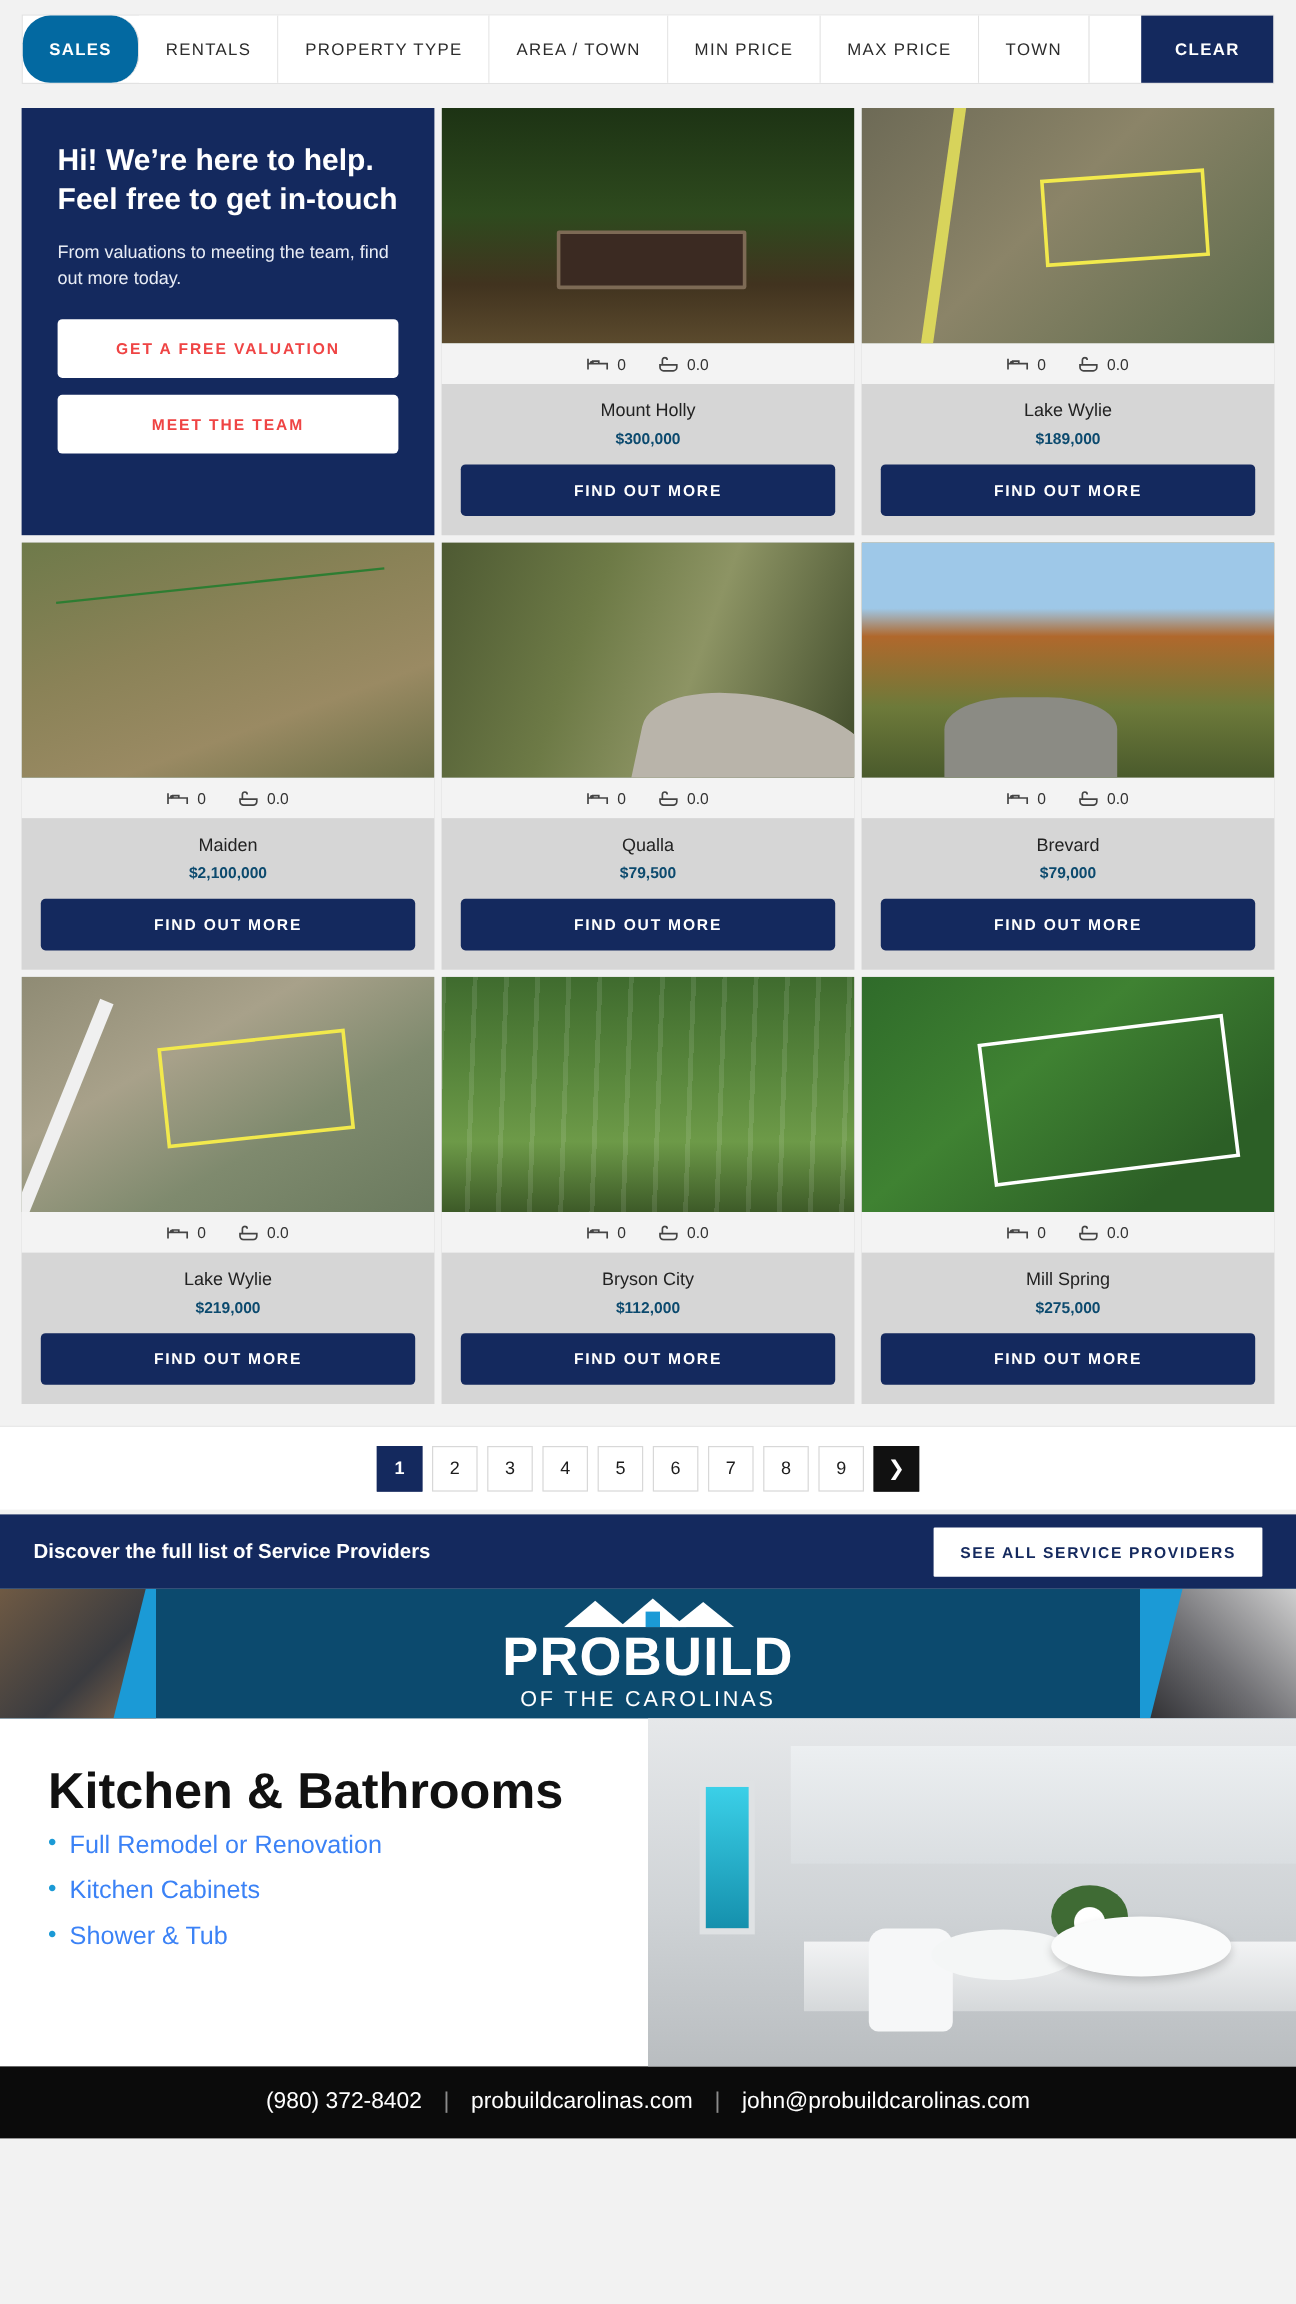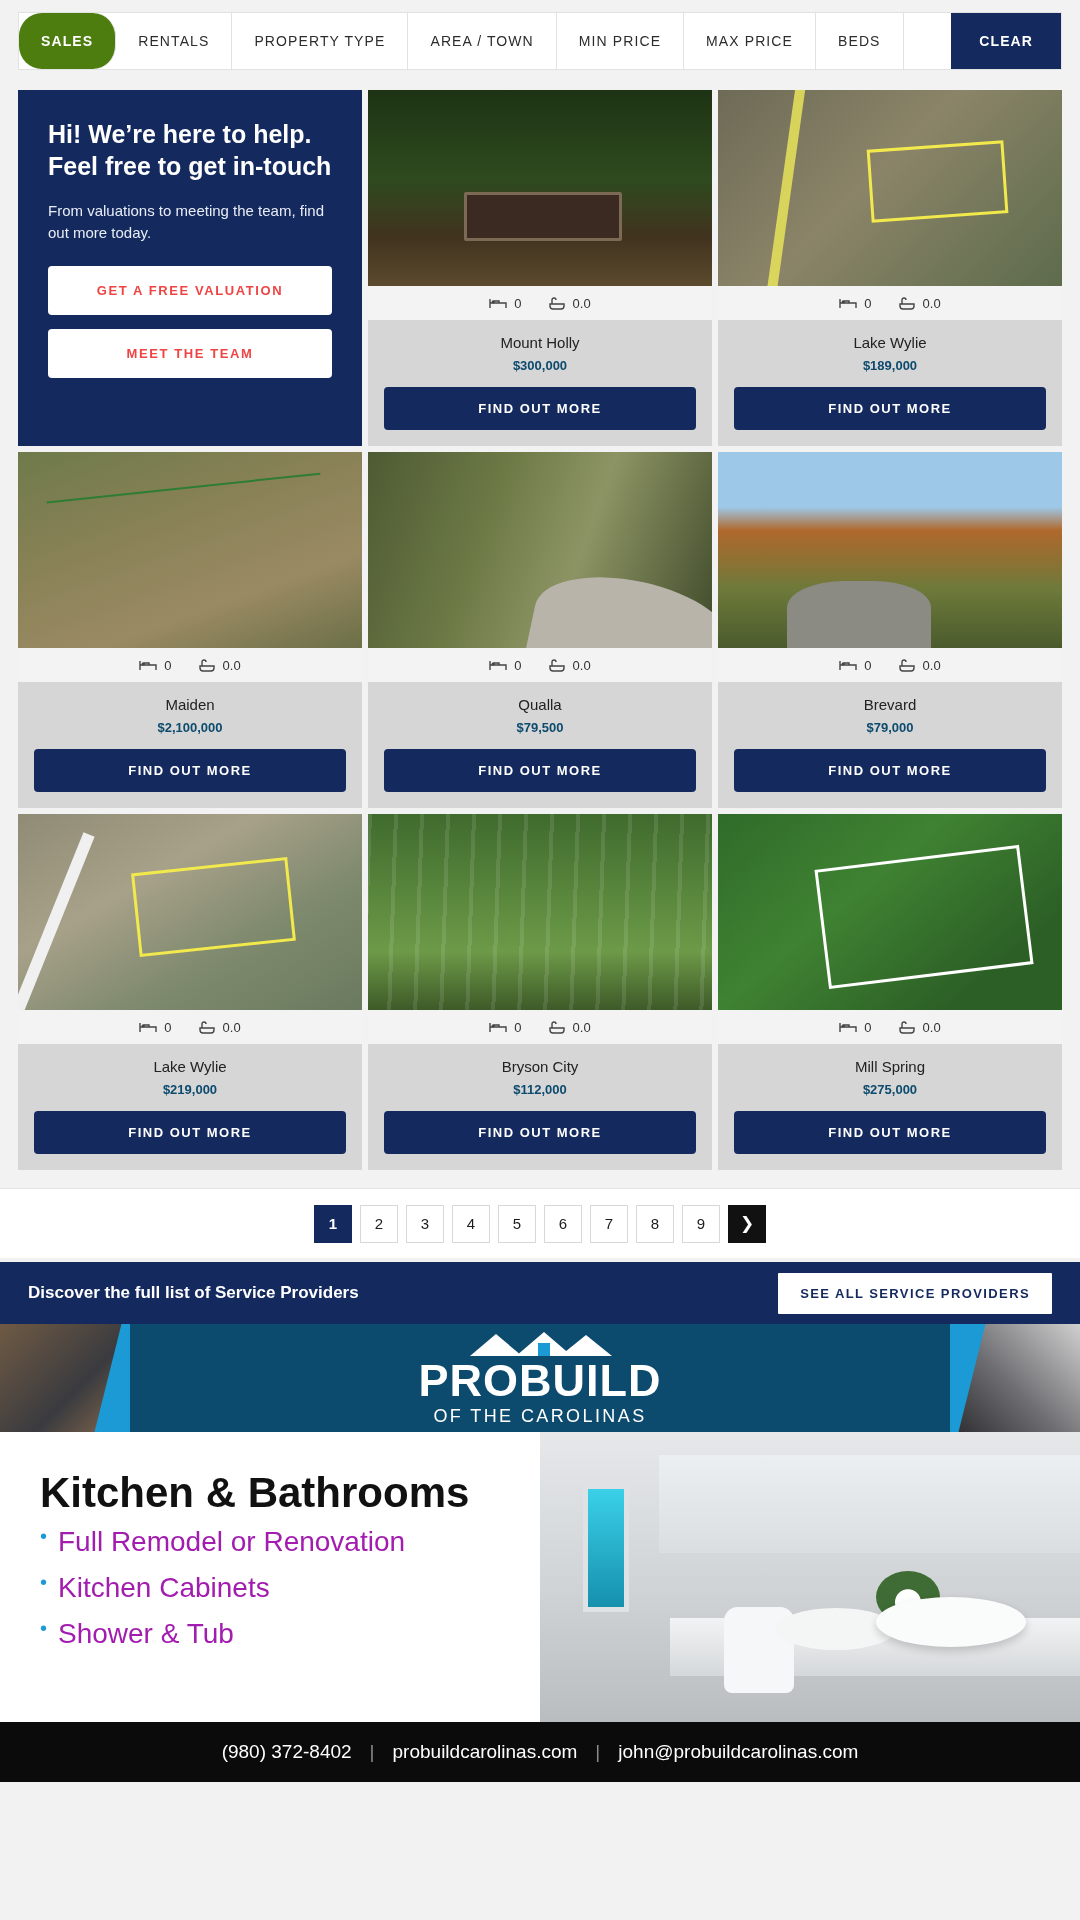--- a/index.html
+++ b/index.html
@@ -29,21 +29,21 @@
     font-size: 14px;
     letter-spacing: 1.1px;
     color: #2c2c2c;
     border-right: 1px solid #e2e2e2;
     padding: 0 22px;
     background: #fff;
     cursor: pointer;
     white-space: nowrap;
   }
   .filter-item.active {
-    background: #4d7c0f;
+    background: #0369a1;
     color: #ffffff;
     font-weight: bold;
     border-radius: 23px;
   }
   .filter-item.clear {
     background: #14295e;
     color: #ffffff;
     font-weight: bold;
     border-right: none;
     margin-left: auto;
@@ -333,22 +333,22 @@
   .ad-left { width: 540px; padding: 38px 40px 0 40px; }
   .ad-left h3 {
     font-size: 42px;
     line-height: 1.1;
     color: #111;
     font-weight: bold;
     margin-bottom: 10px;
   }
   .ad-left li {
     list-style: none;
-    font-size: 28px;
-    color: #a21caf;
+    font-size: 21px;
+    color: #3b82f6;
     margin-bottom: 14px;
     position: relative;
     padding-left: 18px;
   }
   .ad-left li::before {
     content: "•";
     color: #1b9ad6;
     position: absolute;
     left: 0; top: -1px;
     font-size: 20px;
@@ -409,21 +409,21 @@
 
 <div class="page">
 
   <div class="filterbar">
     <div class="filter-item active">SALES</div>
     <div class="filter-item">RENTALS</div>
     <div class="filter-item">PROPERTY TYPE</div>
     <div class="filter-item">AREA / TOWN</div>
     <div class="filter-item">MIN PRICE</div>
     <div class="filter-item">MAX PRICE</div>
-    <div class="filter-item">BEDS</div>
+    <div class="filter-item">TOWN</div>
     <div class="filter-item clear">CLEAR</div>
   </div>
 
   <div class="grid">
 
     <div class="promo">
       <h2>Hi! We’re here to help. Feel free to get in-touch</h2>
       <p>From valuations to meeting the team, find out more today.</p>
       <div class="promo-btn">GET A FREE VALUATION</div>
       <div class="promo-btn">MEET THE TEAM</div>

